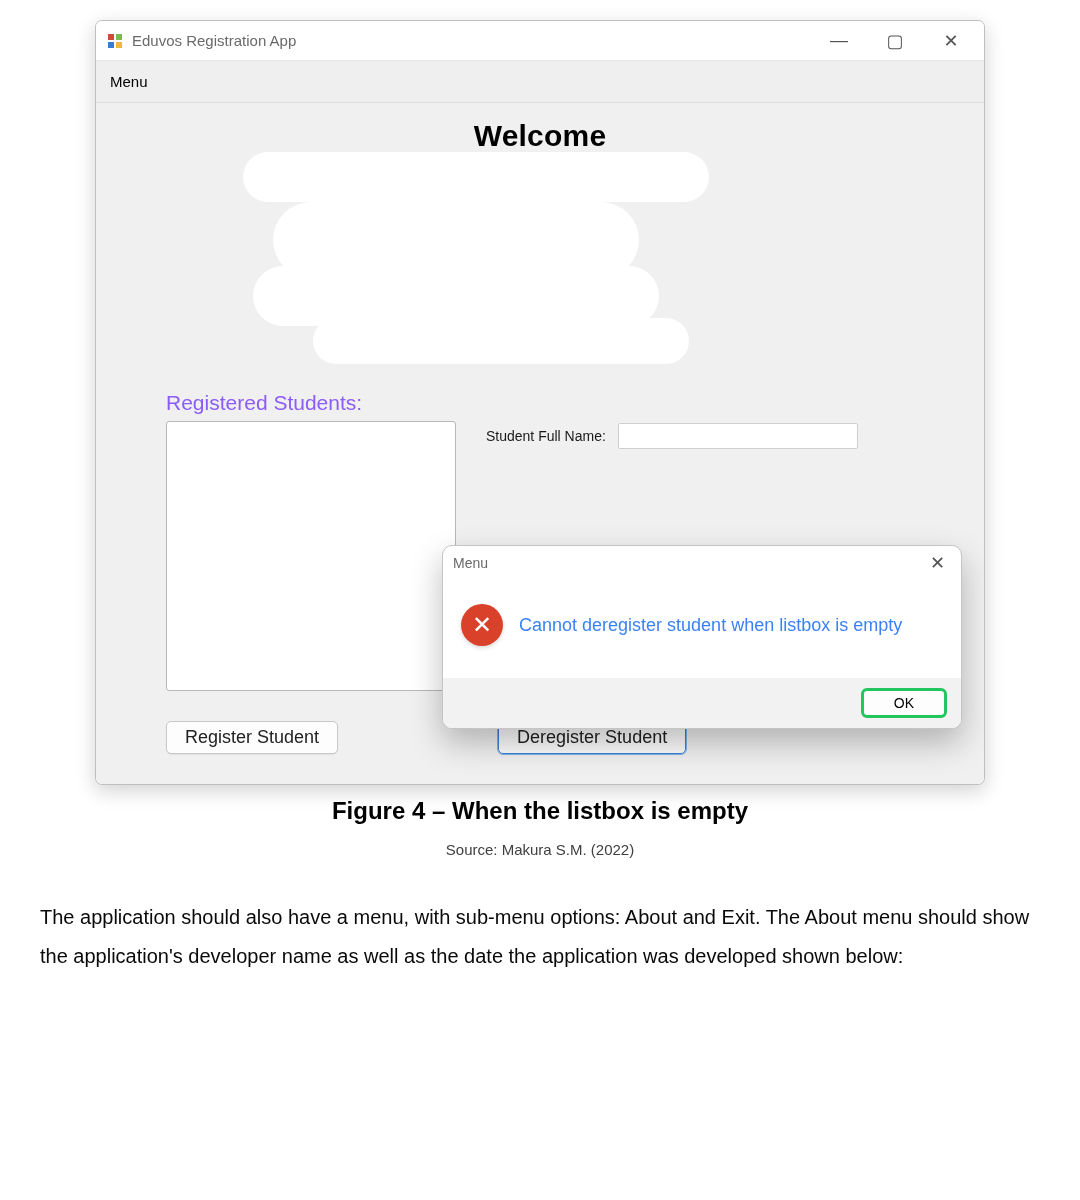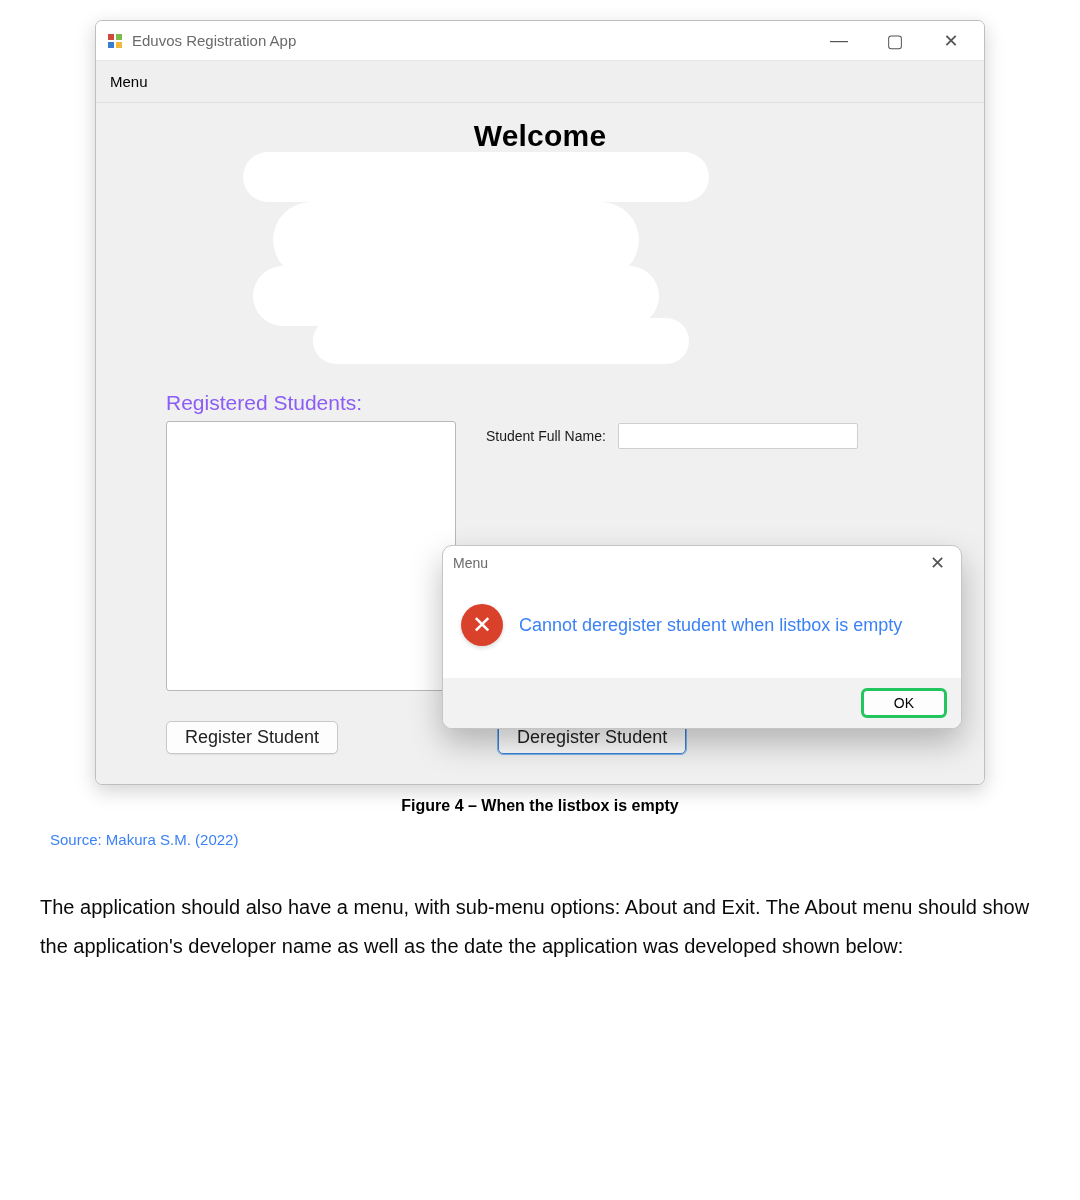--- a/index.html
+++ b/index.html
@@ -151,30 +151,30 @@
     }
     .dlg-ok {
       padding: 4px 30px;
       background: #fdfdfd;
       border: 3px solid #22c55e;
       border-radius: 6px;
       font-size: 14px;
     }
     .figure-caption {
       text-align: center;
-      font-size: 16px;
+      font-size: 24px;
       font-weight: 700;
       margin: 12px auto 6px;
       width: 890px;
     }
     .source {
       width: 980px;
-      text-align: left;
+      text-align: center;
       font-size: 15px;
-      color: #3b82f6;
+      color: #404040;
       margin: 16px auto 40px;
     }
     .paragraph {
       font-size: 20px;
       line-height: 1.95;
       color: #0a0a0a;
       max-width: 1000px;
       margin: 0 auto;
     }
     

